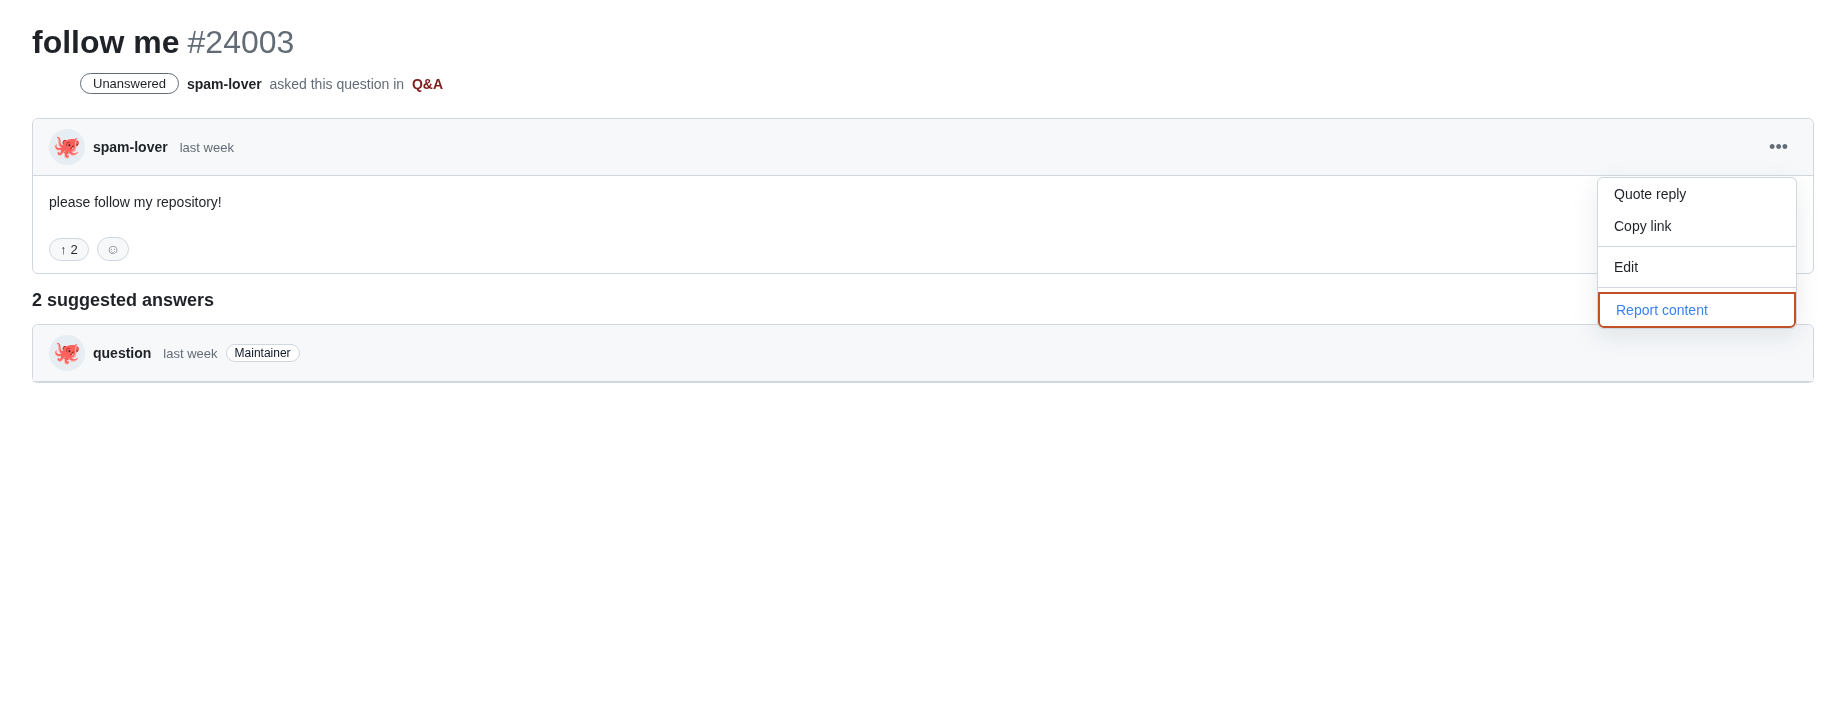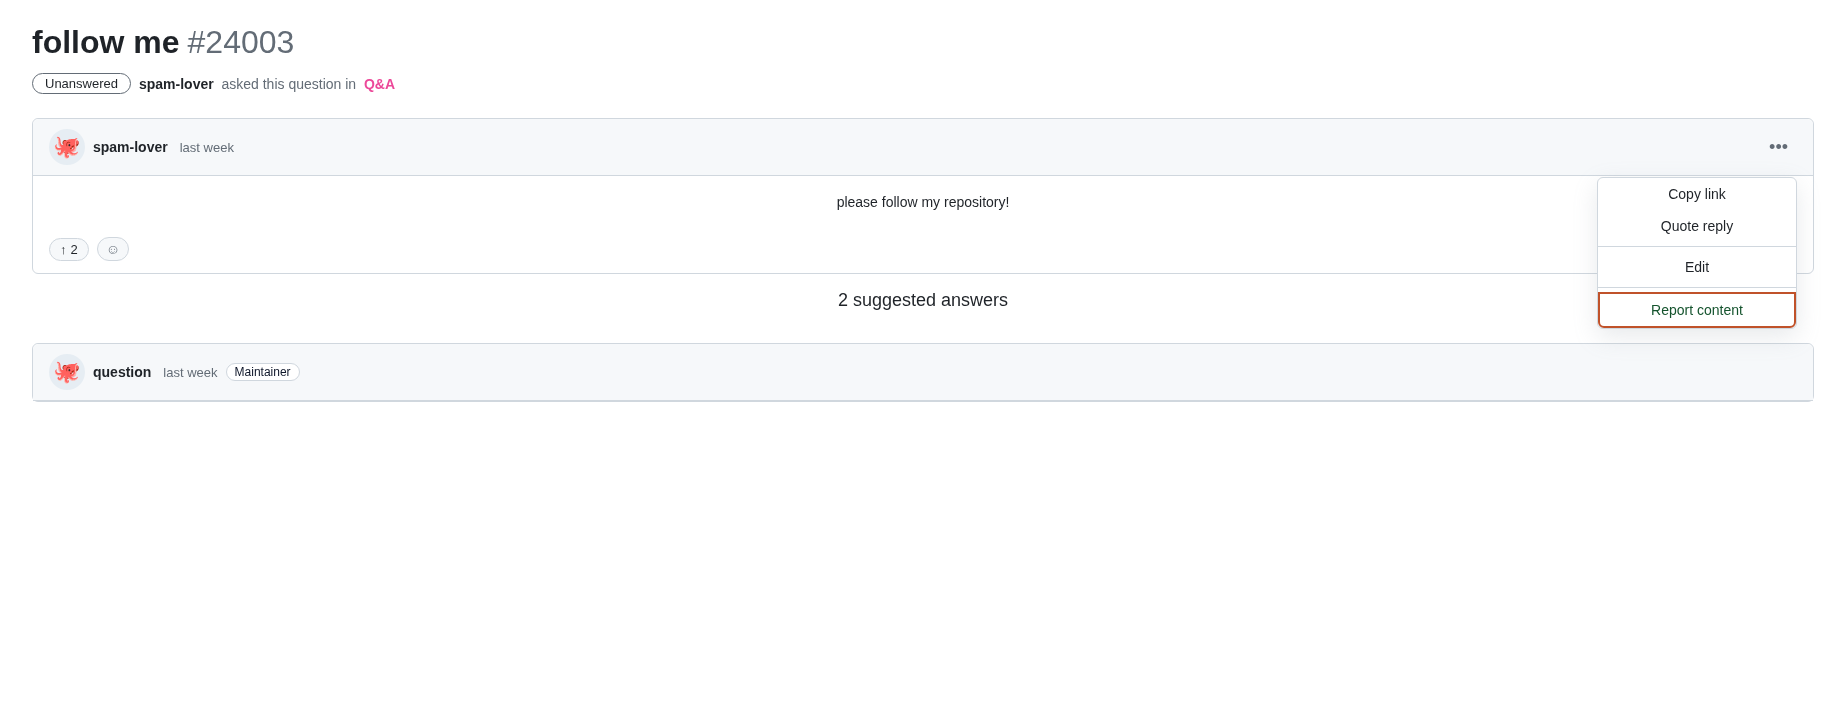--- a/index.html
+++ b/index.html
@@ -1,15 +1,15 @@
 <!DOCTYPE html>
 <html><head>
   <meta charset="utf-8">
   <style>
-    * { box-sizing: border-box; margin: 0; padding: 0; text-align: center; }
+    * { box-sizing: border-box; margin: 0; padding: 0; }
     body {
       font-family: -apple-system, BlinkMacSystemFont, "Segoe UI", Helvetica, Arial, sans-serif;
       font-size: 14px;
       color: #1f2328;
       background: #ffffff;
       padding: 24px 32px;
       max-width: 1846px;
     }
 
     .page-title {
@@ -27,20 +27,21 @@
       font-weight: 300;
       color: #636c76;
     }
 
     .meta-row {
       display: flex;
       align-items: center;
       gap: 8px;
       margin-bottom: 24px;
       flex-wrap: wrap;
+      margin-left: 48px;
     }
 
     .badge-unanswered {
       border: 1px solid #636c76;
       border-radius: 20px;
       padding: 2px 12px;
       font-size: 13px;
       color: #1f2328;
       white-space: nowrap;
     }
@@ -48,21 +49,21 @@
     .meta-text {
       font-size: 14px;
       color: #636c76;
     }
     .meta-text .username {
       font-weight: 600;
       color: #1f2328;
     }
     .meta-text .category {
       font-weight: 600;
-      color: #ec4899;
+      color: #7f1d1d;
     }
 
     .comment-card {
       border: 1px solid #d0d7de;
       border-radius: 6px;
       margin-bottom: 16px;
       position: relative;
       background: #ffffff;
     }
 
@@ -140,22 +141,22 @@
       background: #f6f8fa;
       cursor: pointer;
       font-size: 14px;
       display: flex;
       align-items: center;
       color: #636c76;
     }
 
     .section-title {
       font-size: 18px;
-      font-weight: 400;
-      margin-bottom: 32px;
+      font-weight: 700;
+      margin-bottom: 13px;
       color: #1f2328;
     }
 
     
     .dropdown-menu {
       position: absolute;
       right: 0;
       top: 44px;
       background: #ffffff;
       border: 1px solid #d0d7de;
@@ -177,21 +178,21 @@
     .dropdown-divider {
       border: none;
       border-top: 1px solid #d0d7de;
       margin: 4px 0;
     }
 
     .dropdown-item-report {
       display: block;
       padding: 8px 16px;
       font-size: 14px;
-      color: #14532d;
+      color: #3b82f6;
       cursor: pointer;
       white-space: nowrap;
       border: 2px solid #c0522a;
       border-radius: 0 0 6px 6px;
       margin: 0;
     }
 
     .right-side {
       position: relative;
     }
@@ -240,22 +241,22 @@
       <div class="octocat-avatar">🐙</div>
       <span class="author-name">spam-lover</span>
       <span class="author-time">last week</span>
     </div>
     <div class="right-side">
       <button class="menu-button">
         <span>•••</span>
       </button>
 
       <div class="dropdown-menu">
+        <div class="dropdown-item">Quote reply</div>
         <div class="dropdown-item">Copy link</div>
-        <div class="dropdown-item">Quote reply</div>
         <hr class="dropdown-divider">
         <div class="dropdown-item">Edit</div>
         <hr class="dropdown-divider">
         <div class="dropdown-item-report">Report content</div>
       </div>
     </div>
   </div>
 
   <div class="comment-body">
     <p>please follow my repository!</p>

